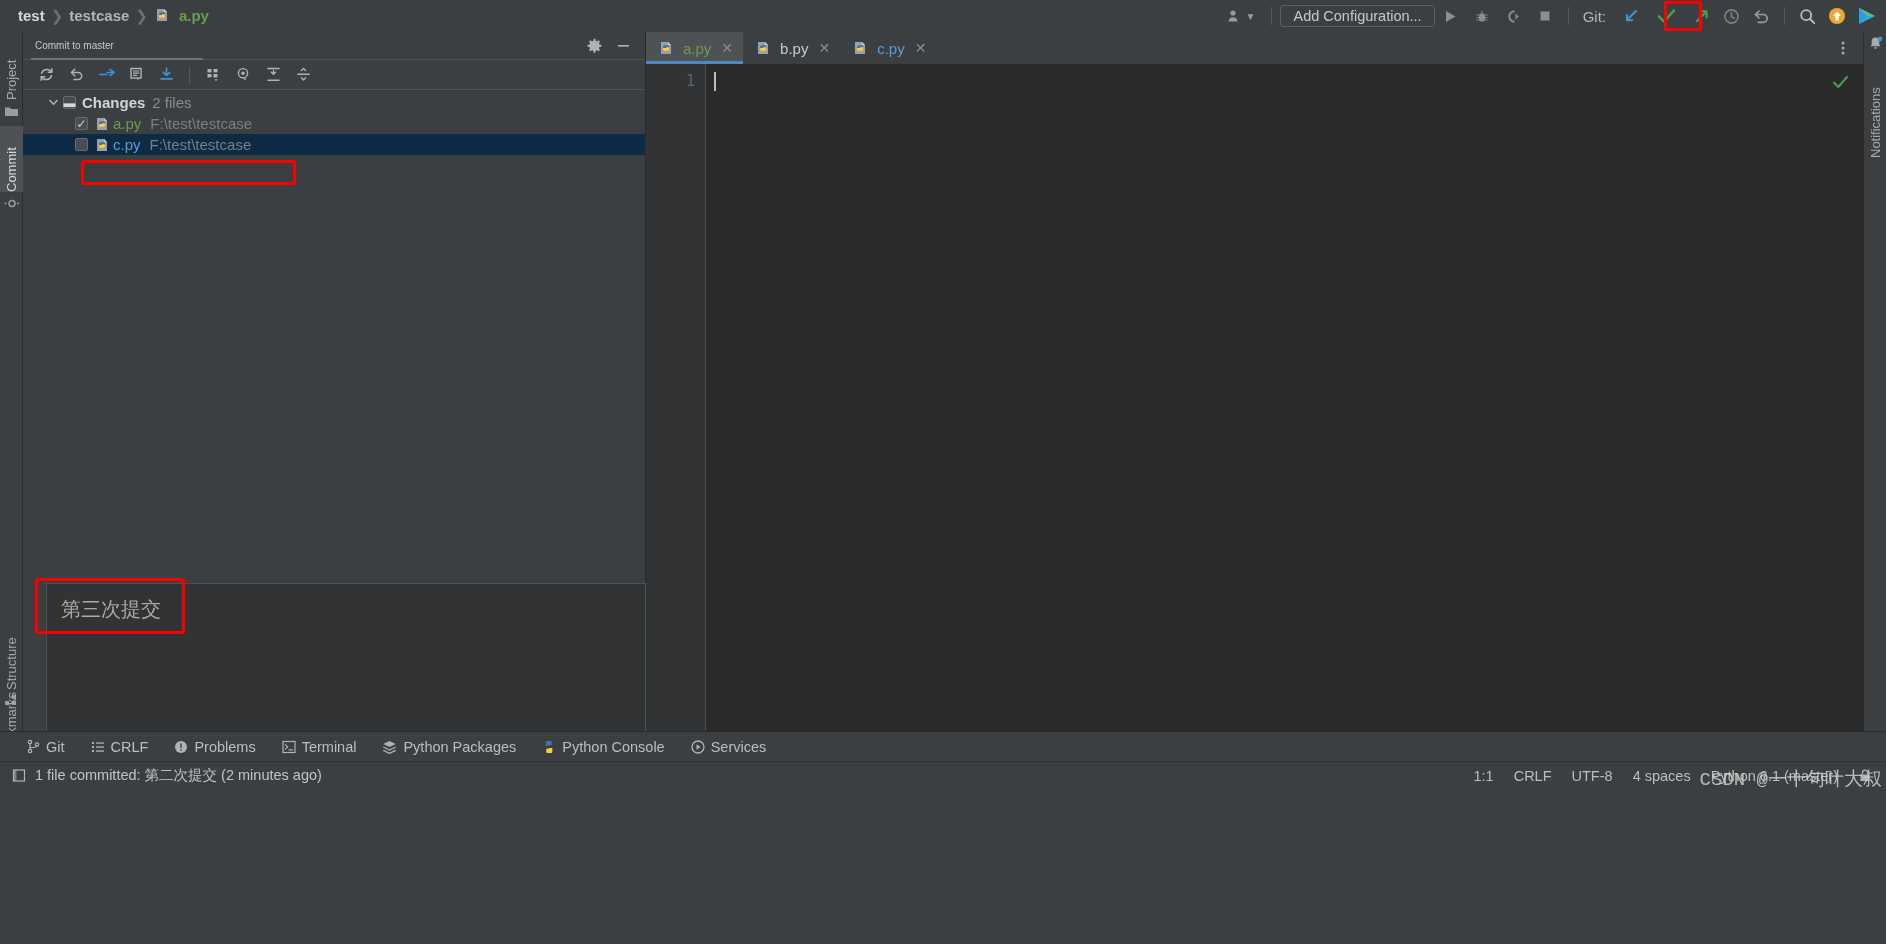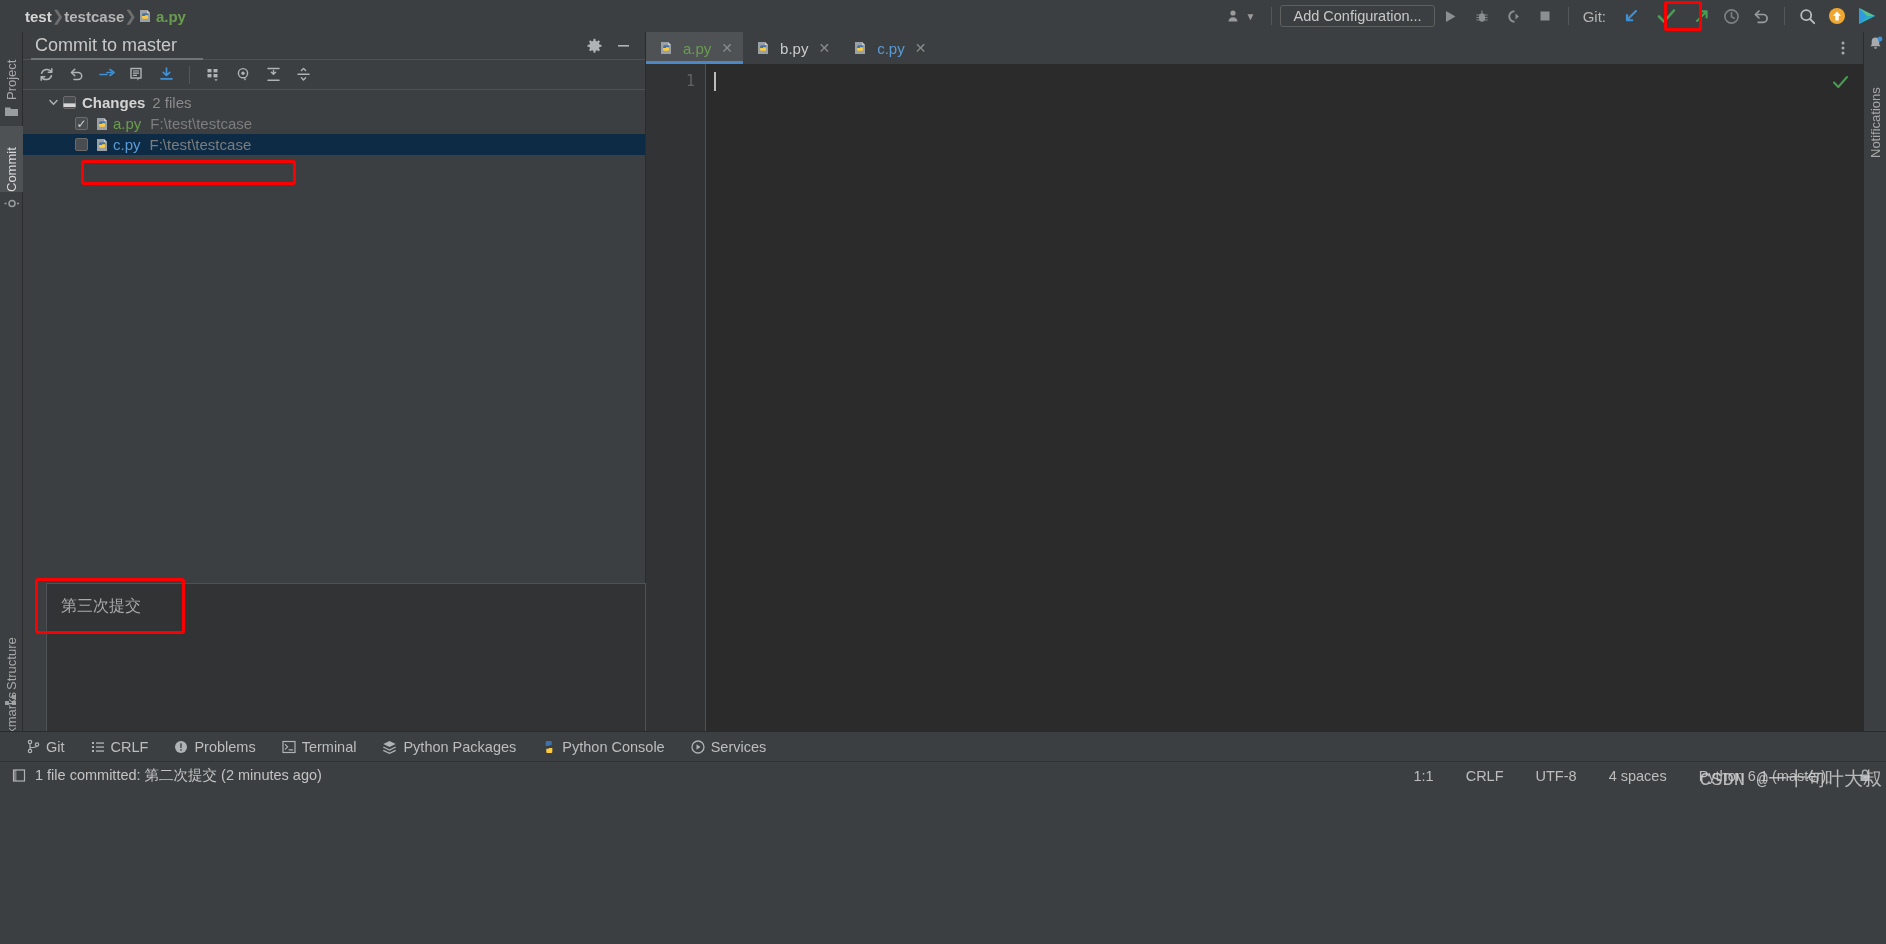--- a/index.html
+++ b/index.html
@@ -11,21 +11,21 @@
     color:#bbbbbb;
     -webkit-font-smoothing:antialiased;
   }
   .app { position:relative; width:1886px; height:944px; background:#3c3f41; }
 
   
   .navbar {
     position:absolute; left:0; top:0; width:1886px; height:32px;
     background:#3c3f41; display:flex; align-items:center;
   }
-  .breadcrumb { display:flex; align-items:center; padding-left:25px; }
+  .breadcrumb { display:flex; align-items:flex-start; padding-left:18px; gap:6px; }
   .bc-item { font-size:15px; color:#b4b4b4;font-weight:bold; }
   .bc-item.bold { font-weight:bold; color:#d6d6d6; }
   .bc-sep { color:#6e6e6e; font-size:15px; }
   .bc-item.green { color:#6a9c4f; }
   .py-ico { display:inline-block; width:16px; height:16px; position:relative; vertical-align:-3px; margin-right:3px;}
   .py-ico svg { display:block; }
 
   .nav-right { margin-left:auto; display:flex; align-items:center; height:32px; padding-right:4px; gap:0px; }
   .nav-btn { display:flex; align-items:center; justify-content:center; height:26px; padding:0 5px; cursor:default; }
   .user-ico { display:flex; align-items:center; gap:3px; padding:0 8px; }
@@ -63,21 +63,21 @@
 
   
   .commit-panel {
     position:absolute; left:23px; top:32px; width:623px; height:699px;
     background:#3c3f41; border-right:1px solid #2b2b2b;
   }
   .cp-header {
     height:28px; display:flex; align-items:center; position:relative;
     border-bottom:1px solid #4e5254;
   }
-  .cp-title { font-size:18px; color:#c8c8c8; padding-left:12px; }
+  .cp-title { font-size:10px; color:#c8c8c8; padding-left:12px; }
   .cp-title-underline {
     position:absolute; left:8px; bottom:-1px; width:172px; height:2px; background:#6f7476;
   }
   .cp-header-actions { margin-left:auto; display:flex; align-items:center; gap:14px; padding-right:14px; }
   .cp-toolbar {
     height:30px; display:flex; align-items:center; gap:4px; padding-left:10px;
     border-bottom:1px solid #4e5254;
   }
   .tb-btn { width:26px; height:24px; display:flex; align-items:center; justify-content:center; }
   .tb-sep { width:1px; height:18px; background:#55585a; margin:0 6px; }
@@ -112,21 +112,21 @@
     display:flex; align-items:center; padding-left:24px; gap:10px;
     background:#3c3f41;
   }
   .amend-label { font-size:15px; color:#c0c0c0; }
   .added-label { margin-left:auto; padding-right:16px; font-size:14.5px; color:#6a9c4f; }
 
   .msgbox {
     position:absolute; left:23px; top:551px; width:600px; height:282px;
     background:#313335; border:1px solid #4e5254;
   }
-  .msgtext { padding:12px 14px; font-size:16px; color:#a9a9a9; font-family:"DejaVu Sans",sans-serif; }
+  .msgtext { padding:12px 14px; font-size:20px; color:#a9a9a9; font-family:"DejaVu Sans",sans-serif; }
   .red-box-msg {
     position:absolute; left:12px; top:546px; width:150px; height:56px;
     border:3px solid #fb0000; border-radius:3px; pointer-events:none;
   }
 
   .commit-buttons {
     position:absolute; left:23px; top:852px; width:600px; height:34px;
     display:flex; align-items:center; gap:12px; padding-left:14px;
   }
   .btn {
@@ -176,21 +176,21 @@
     border-top:1px solid #2b2b2b;
   }
   .tw-item { display:flex; align-items:center; gap:6px; font-size:14.5px; color:#bdbdbd; }
 
   .statusbar {
     position:absolute; left:0; top:761px; width:1886px; height:28px;
     background:#3c3f41; display:flex; align-items:center; padding-left:6px;
     border-top:1px solid #323232;
   }
   .status-msg { font-size:14.5px; color:#c3c3c3; margin-left:8px; }
-  .status-right { margin-left:auto; display:flex; align-items:center; gap:32px; padding-right:14px; font-size:14.5px; color:#bdbdbd; position:relative;}
+  .status-right { margin-left:auto; display:flex; align-items:center; gap:20px; padding-right:14px; font-size:14.5px; color:#bdbdbd; position:relative;}
   .watermark {
     position:absolute; right:4px; top:-2px;
     font-size:19px; color:#cfcfcf; opacity:.85; white-space:nowrap;
     font-family:Liberation Mono, monospace; pointer-events:none;
   }
   .bottom-fill { position:absolute; left:0; top:789px; width:1886px; height:155px; background:#3c3f41; }
   svg { display:block; }
 </style>
 </head>
 <body>

